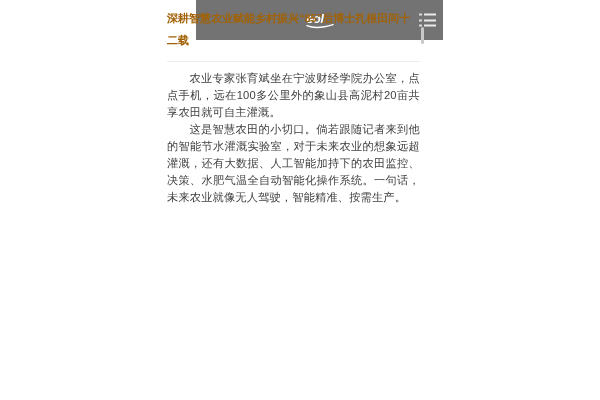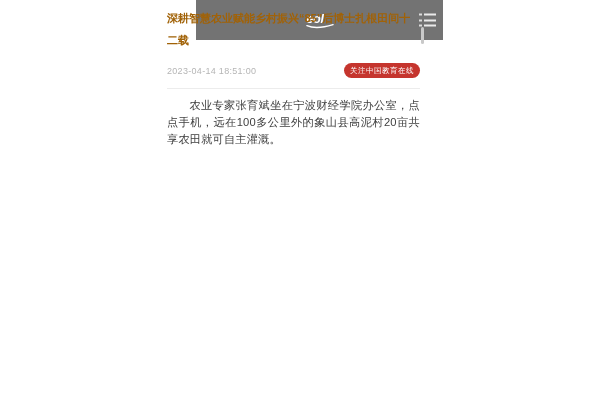--- a/index.html
+++ b/index.html
@@ -170,25 +170,22 @@
           <span class="menu-line"></span>
       </span>
     </button>
   </div>
 
   <div class="scrollbar-thumb"></div>
 
   <div class="content">
     <h1 class="article-title">深耕智慧农业赋能乡村振兴“85”后博士扎根田间十二载</h1>
 
-    <div class="meta-row">
-      <span class="article-date">2023-04-14 18:51:00</span>
-      <button class="follow-button">关注中国教育在线</button>
-    </div>
 
     <div class="divider"></div>
 
     <div class="article-body">
       <p>农业专家张育斌坐在宁波财经学院办公室，点点手机，远在100多公里外的象山县高泥村20亩共享农田就可自主灌溉。</p>
+      <p>这是智慧农田的小切口。倘若跟随记者来到他的智能节水灌溉实验室，对于未来农业的想象远超灌溉，还有大数据、人工智能加持下的农田监控、决策、水肥气温全自动智能化操作系统。一句话，未来农业就像无人驾驶，智能精准、按需生产。</p>
     </div>
   </div>
 
 </div>
 
 </body></html>

